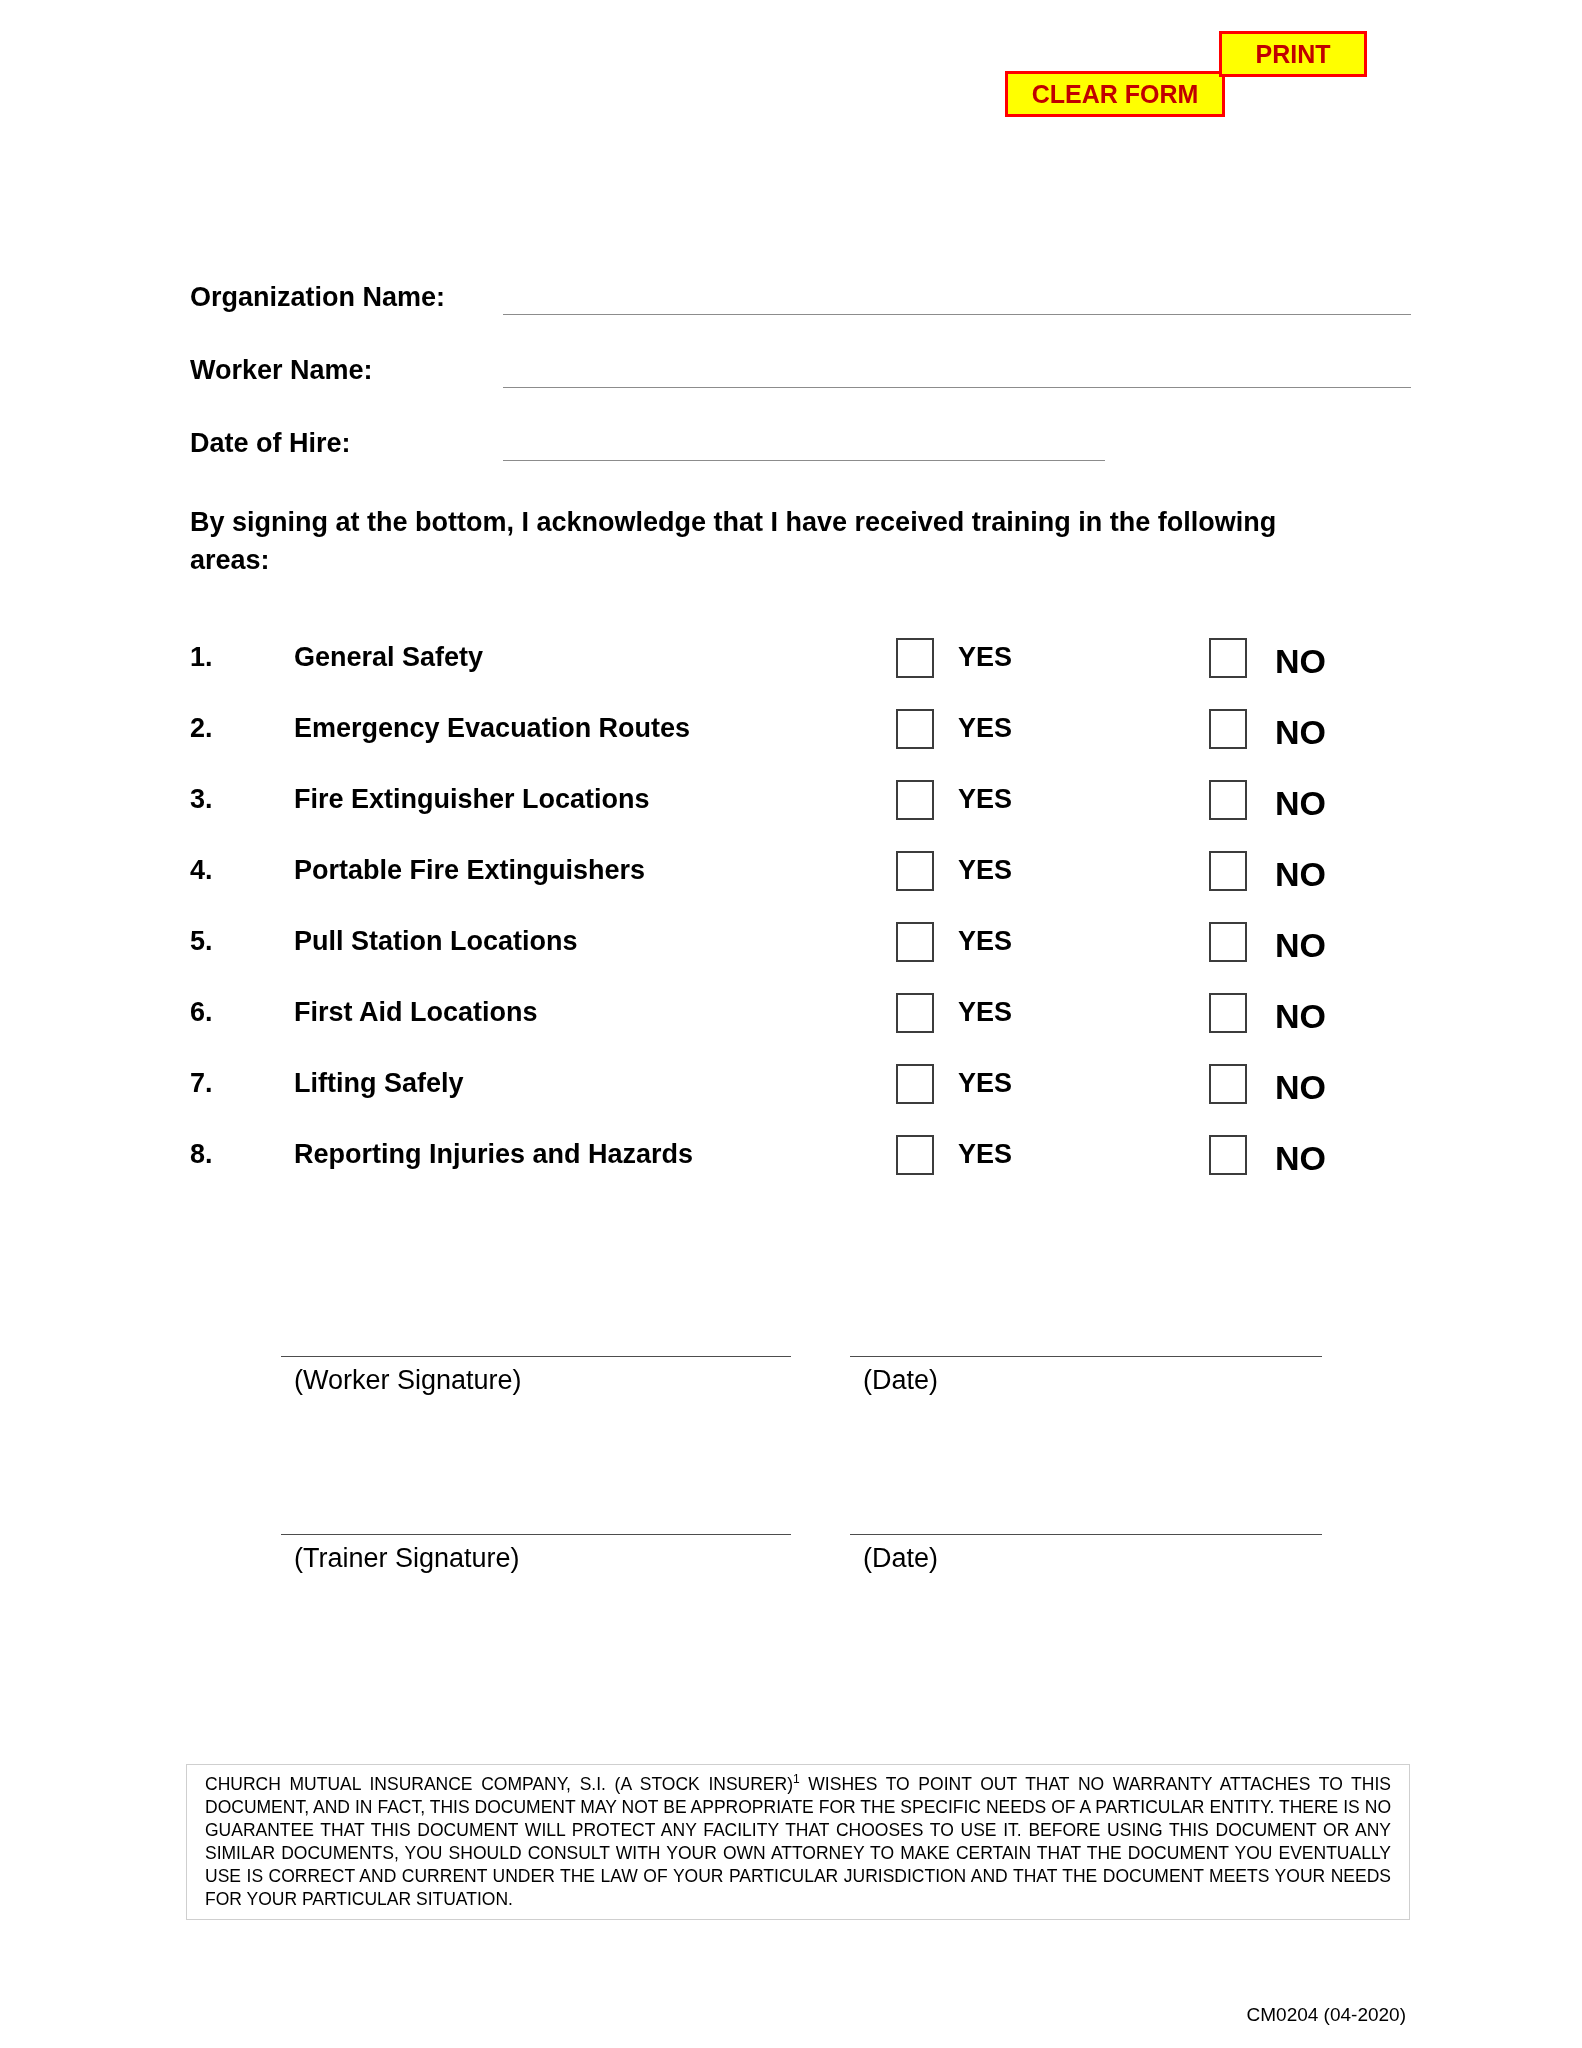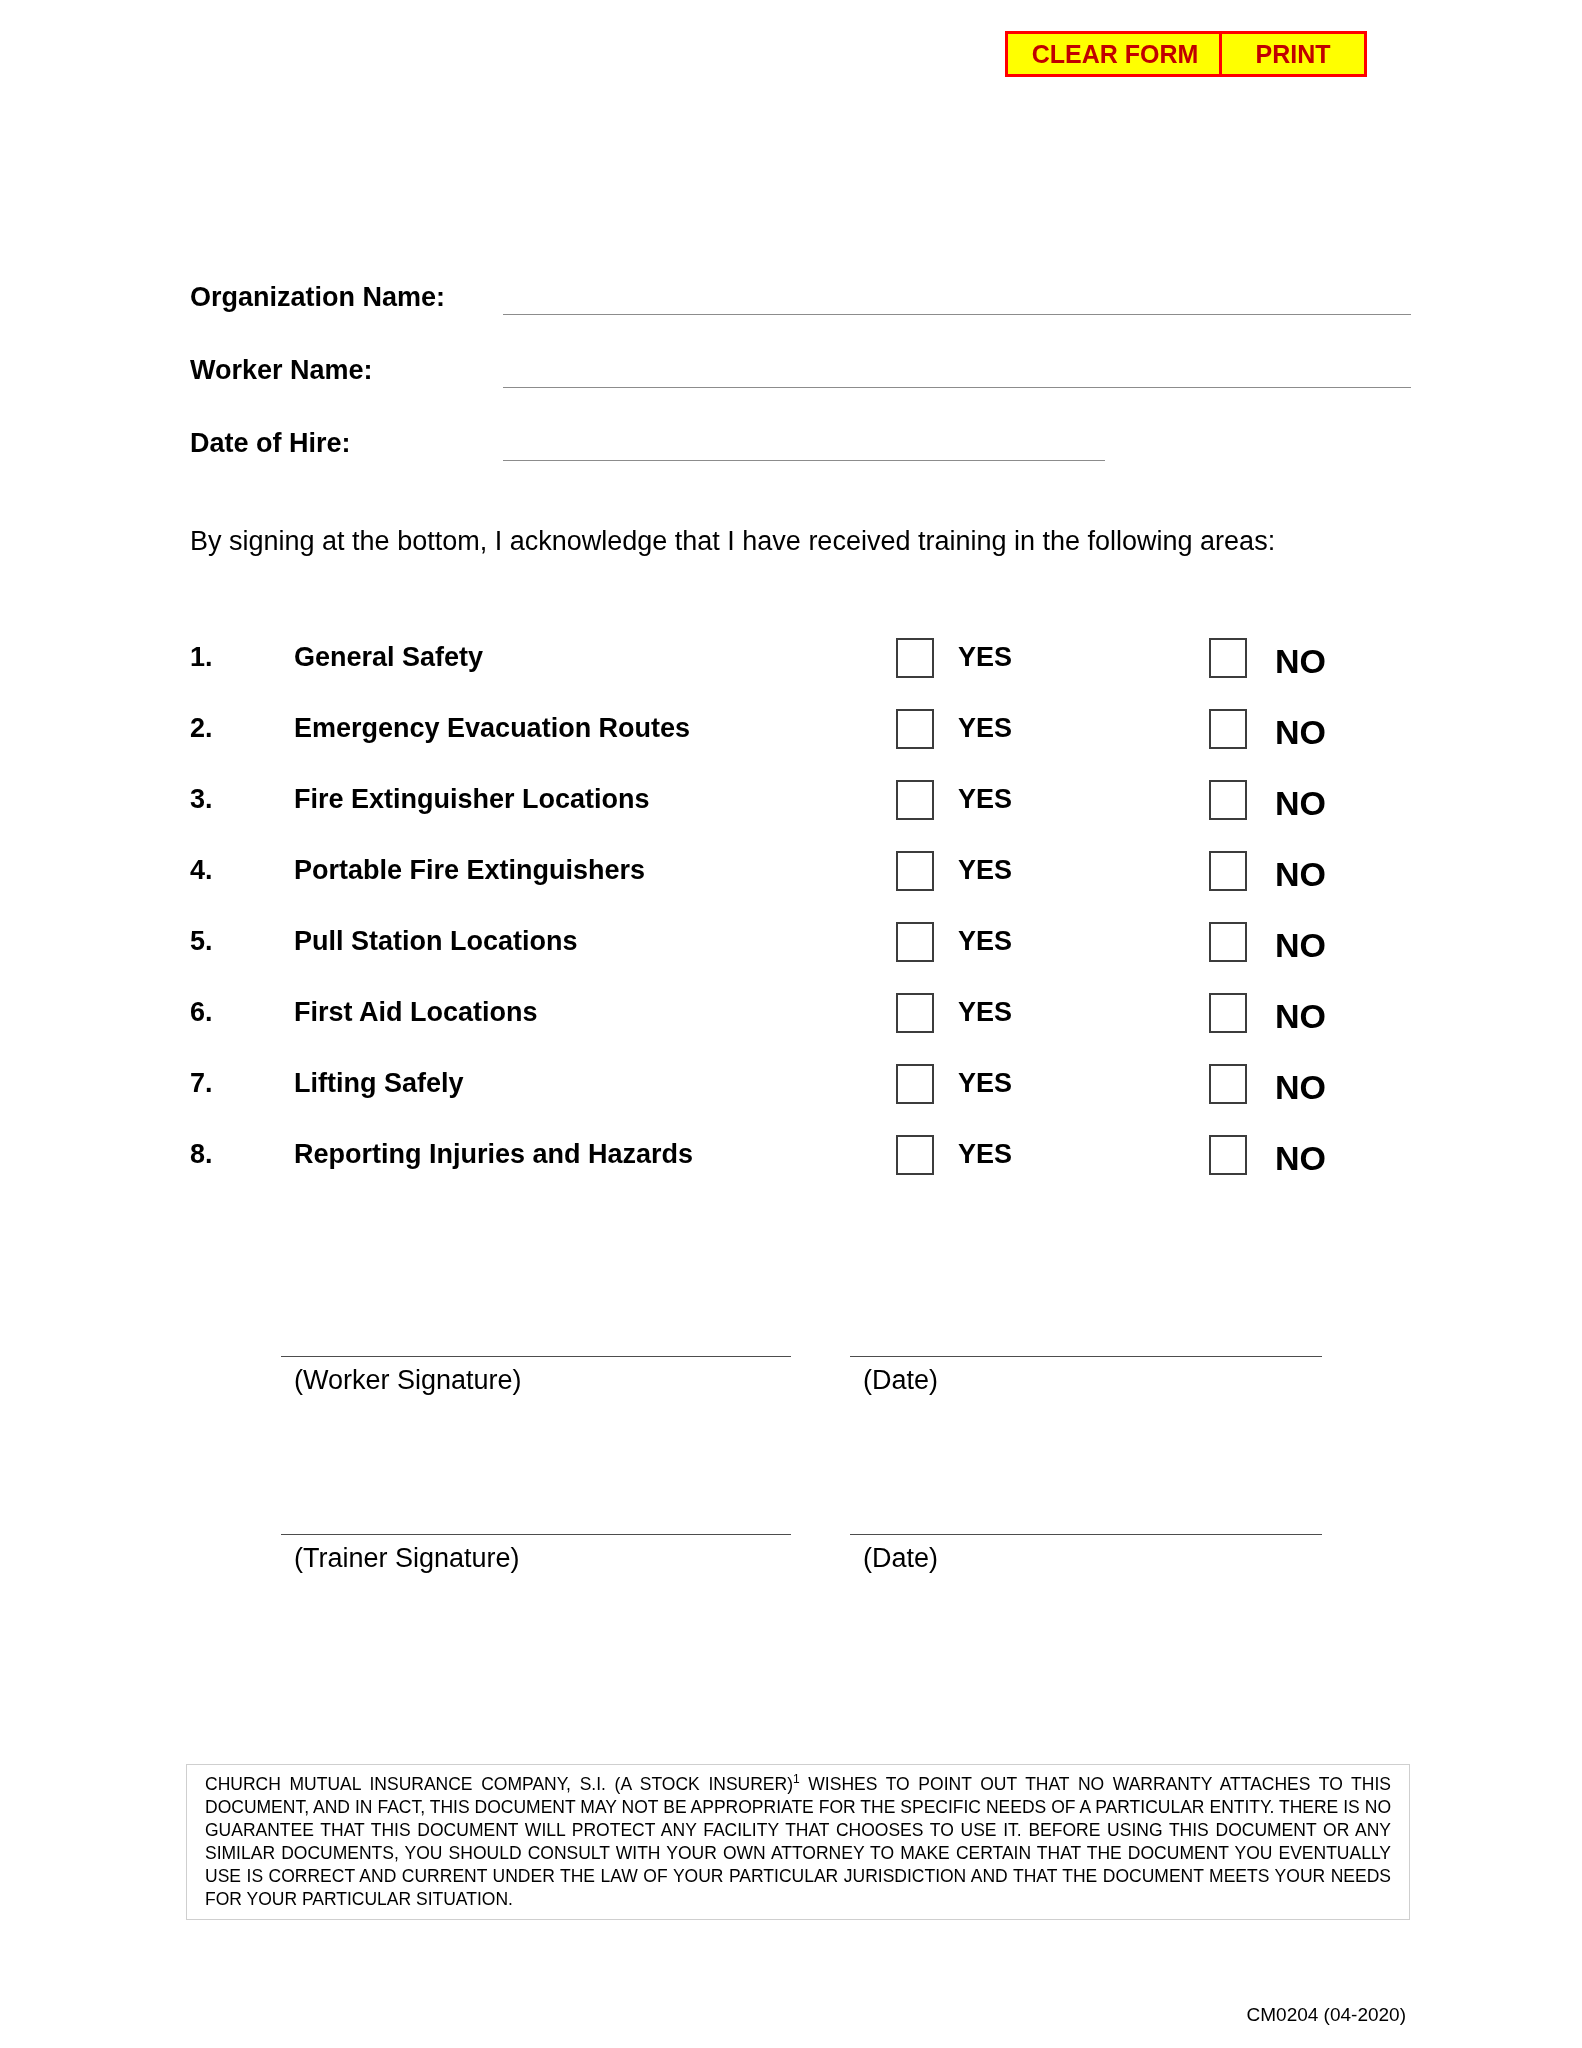--- a/index.html
+++ b/index.html
@@ -8,21 +8,21 @@
   .page { position: relative; width: 1582px; height: 2048px; background: #fff; overflow: hidden; }
 
   
   .form-btn {
     position: absolute; top: 31px; height: 46px;
     background: #ffff00; border: 3px solid #ff0000;
     color: #c00000; font-weight: bold; font-size: 25px;
     display: flex; align-items: center; justify-content: center;
     font-family: "Liberation Sans", sans-serif; cursor: pointer;
   }
-  #btn-clear { left: 1005px; width: 220px; }
+  #btn-clear { left: 1005px; width: 220px; margin-top: 40px; }
   #btn-print { left: 1219px; width: 148px; }
 
   
   .title-bar {
     position: absolute; left: 170px; top: 93px; width: 1240px; height: 116px;
     background: #b4b4b4; border: 2px solid #7a7a7a;
     display: flex; align-items: center; justify-content: center;
   }
   .title-text { font-size: 38px; font-weight: bold; letter-spacing: 0.5px; }
 
@@ -35,22 +35,22 @@
     position: absolute; height: 36px; border: none; outline: none;
     border-bottom: 1.5px solid #8c8c8c; background: transparent;
     font-size: 26px; font-family: inherit; padding: 0 4px;
   }
   #inp-org    { left: 503px; top: 279px; width: 908px; }
   #inp-worker { left: 503px; top: 352px; width: 908px; }
   #inp-hire   { left: 503px; top: 425px; width: 602px; }
 
   
   .ack {
-    position: absolute; left: 190px; top: 522px; width: 1130px;
-    font-size: 27px; font-weight: normal; line-height: 38px;
+    position: absolute; left: 190px; top: 503px; width: 1130px;
+    font-size: 27px; font-weight: bold; line-height: 38px;
   }
 
   
   .item-row { position: absolute; left: 190px; width: 1230px; height: 46px; }
   .item-num   { position: absolute; left: 0;    top: 0; font-size: 27px; font-weight: bold; }
   .item-label { position: absolute; left: 104px; top: 0; font-size: 27px; font-weight: bold; }
   .cb {
     position: absolute; top: -4px; width: 38px; height: 40px;
     background: #fff; border: 2px solid #3c3c3c; cursor: pointer;
   }

